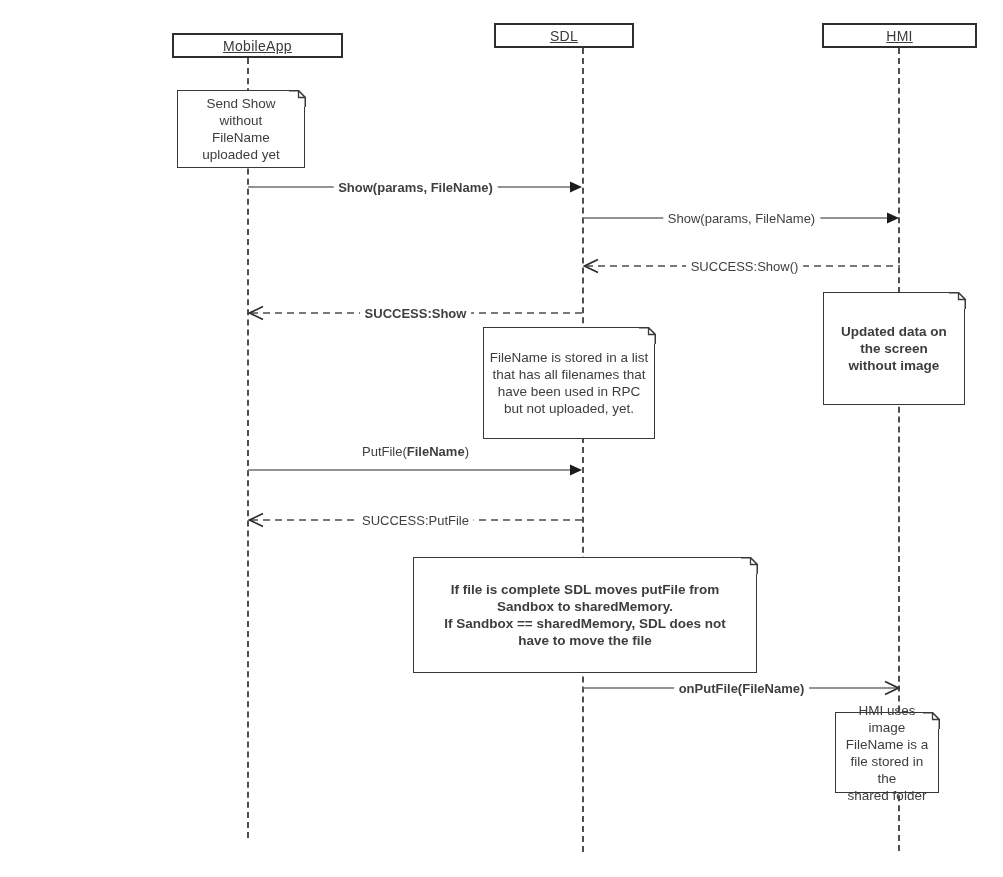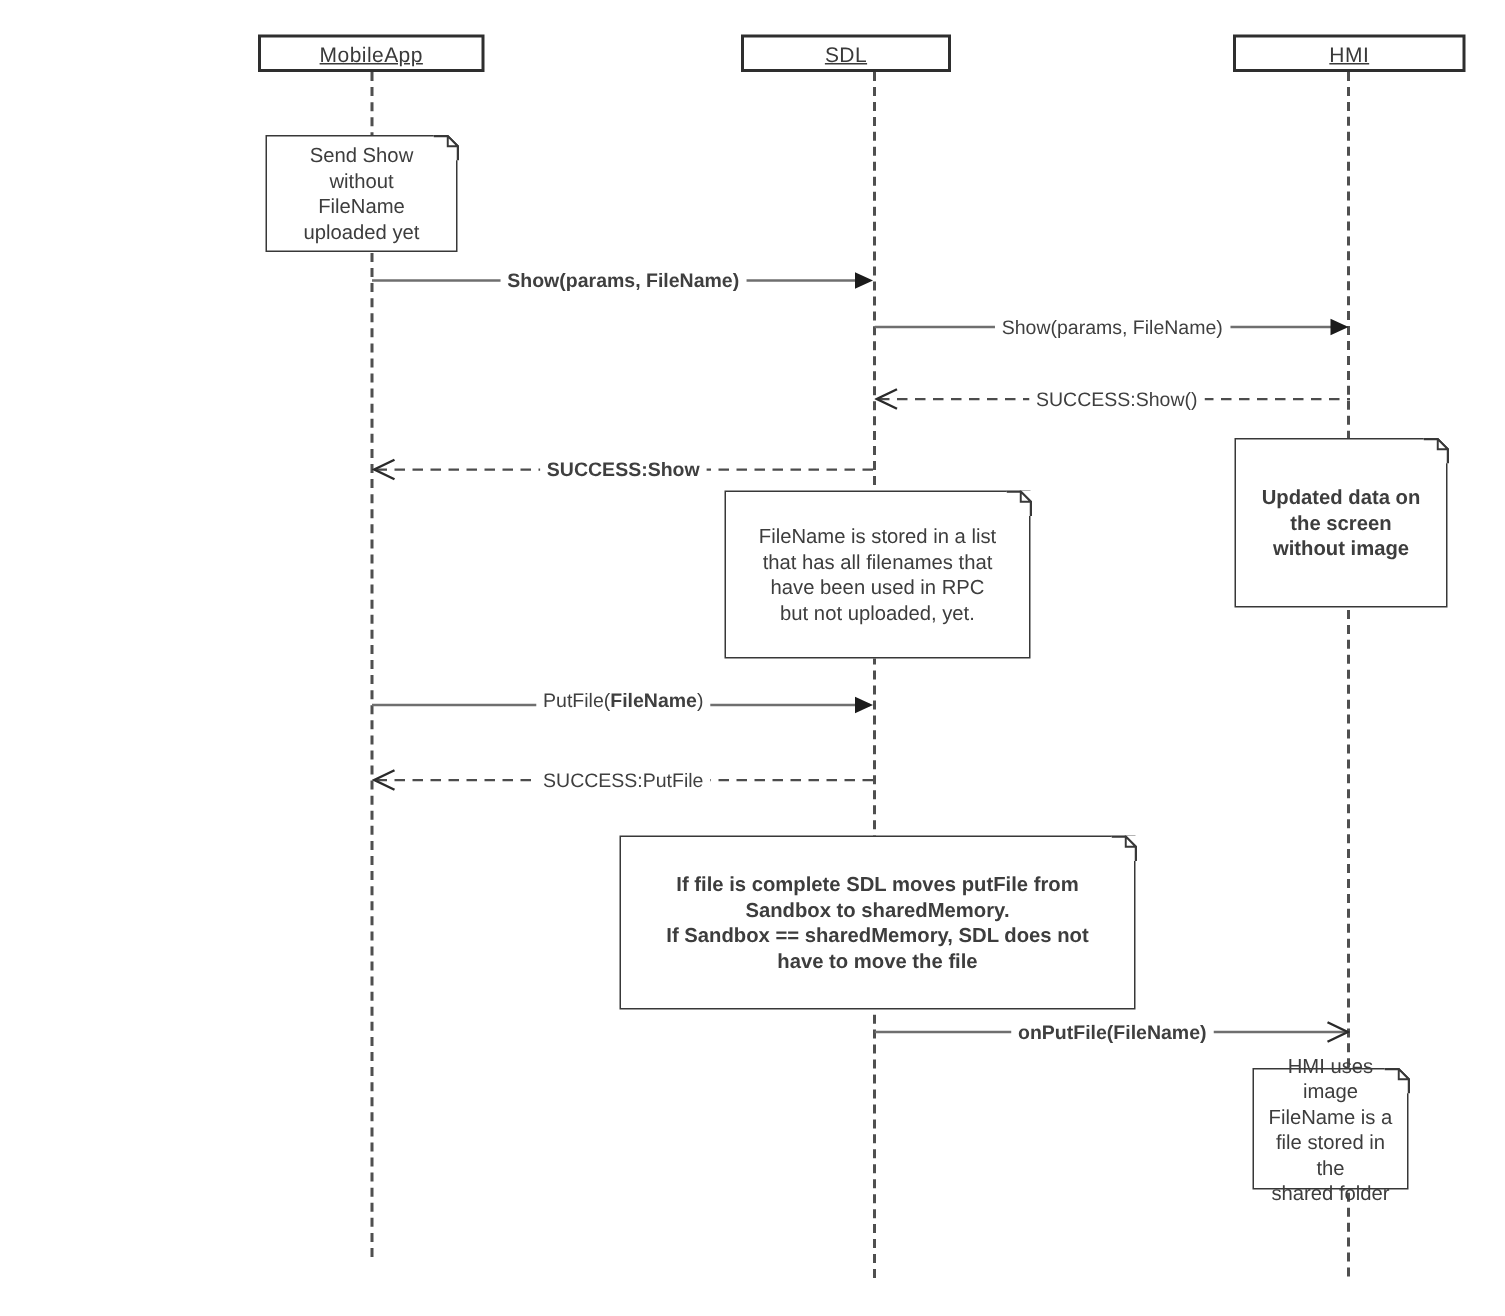--- a/index.html
+++ b/index.html
@@ -78,33 +78,33 @@
     left: 50%;
     top: 10px;
     transform: translate(-50%, -50%);
     background: #ffffff;
     padding: 0 5px;
     font-size: 13px;
     white-space: nowrap;
     color: #3f3f3f;
   }
   .msg-label.bold { font-weight: bold; }
-  .msg-label.above { top: 8px; margin-top: 16px; }
+  .msg-label.above { top: 8px; }
   .msg-label b { font-weight: bold; }
 </style>
 </head>
 <body>
 
 <div class="canvas">
 
   <div class="lifeline" style="left:247px; top:48px; height:790px"></div>
   <div class="lifeline" style="left:582px; top:48px; height:804px"></div>
   <div class="lifeline" style="left:898px; top:48px; height:803px"></div>
 
-  <div class="actor" style="left:172px; top:23px; width:151px">
+  <div class="actor" style="left:172px; top:33px; width:171px">
     <span>MobileApp</span>
   </div>
   <div class="actor" style="left:494px; top:23px; width:140px">
     <span>SDL</span>
   </div>
   <div class="actor" style="left:822px; top:23px; width:155px">
     <span>HMI</span>
   </div>
 
   <div class="note" style="left:177px; top:90px; width:128px; height:78px">
@@ -155,21 +155,21 @@
     <svg class="fold" width="17" height="17" viewBox="0 0 17 17">
       <rect width="17" height="17" fill="#ffffff"></rect>
       <path d="M0,0.75 L9.5,0.75 L16.25,7.5 L16.25,17" fill="none" stroke="#383838" stroke-width="1.5"></path>
       <path d="M9.5,0.75 L9.5,7.5 L16.25,7.5 Z" fill="#ffffff" stroke="#383838" stroke-width="1.3"></path>
     </svg>
     <div class="note-text bold">Updated data on
 the screen
 without image</div>
   </div>
 
-  <div class="note" style="left:483px; top:327px; width:204px; height:112px">
+  <div class="note" style="left:483px; top:327px; width:172px; height:112px">
     <svg class="fold" width="17" height="17" viewBox="0 0 17 17">
       <rect width="17" height="17" fill="#ffffff"></rect>
       <path d="M0,0.75 L9.5,0.75 L16.25,7.5 L16.25,17" fill="none" stroke="#383838" stroke-width="1.5"></path>
       <path d="M9.5,0.75 L9.5,7.5 L16.25,7.5 Z" fill="#ffffff" stroke="#383838" stroke-width="1.3"></path>
     </svg>
     <div class="note-text">FileName is stored in a list
 that has all filenames that
 have been used in RPC
 but not uploaded, yet.</div>
   </div>

